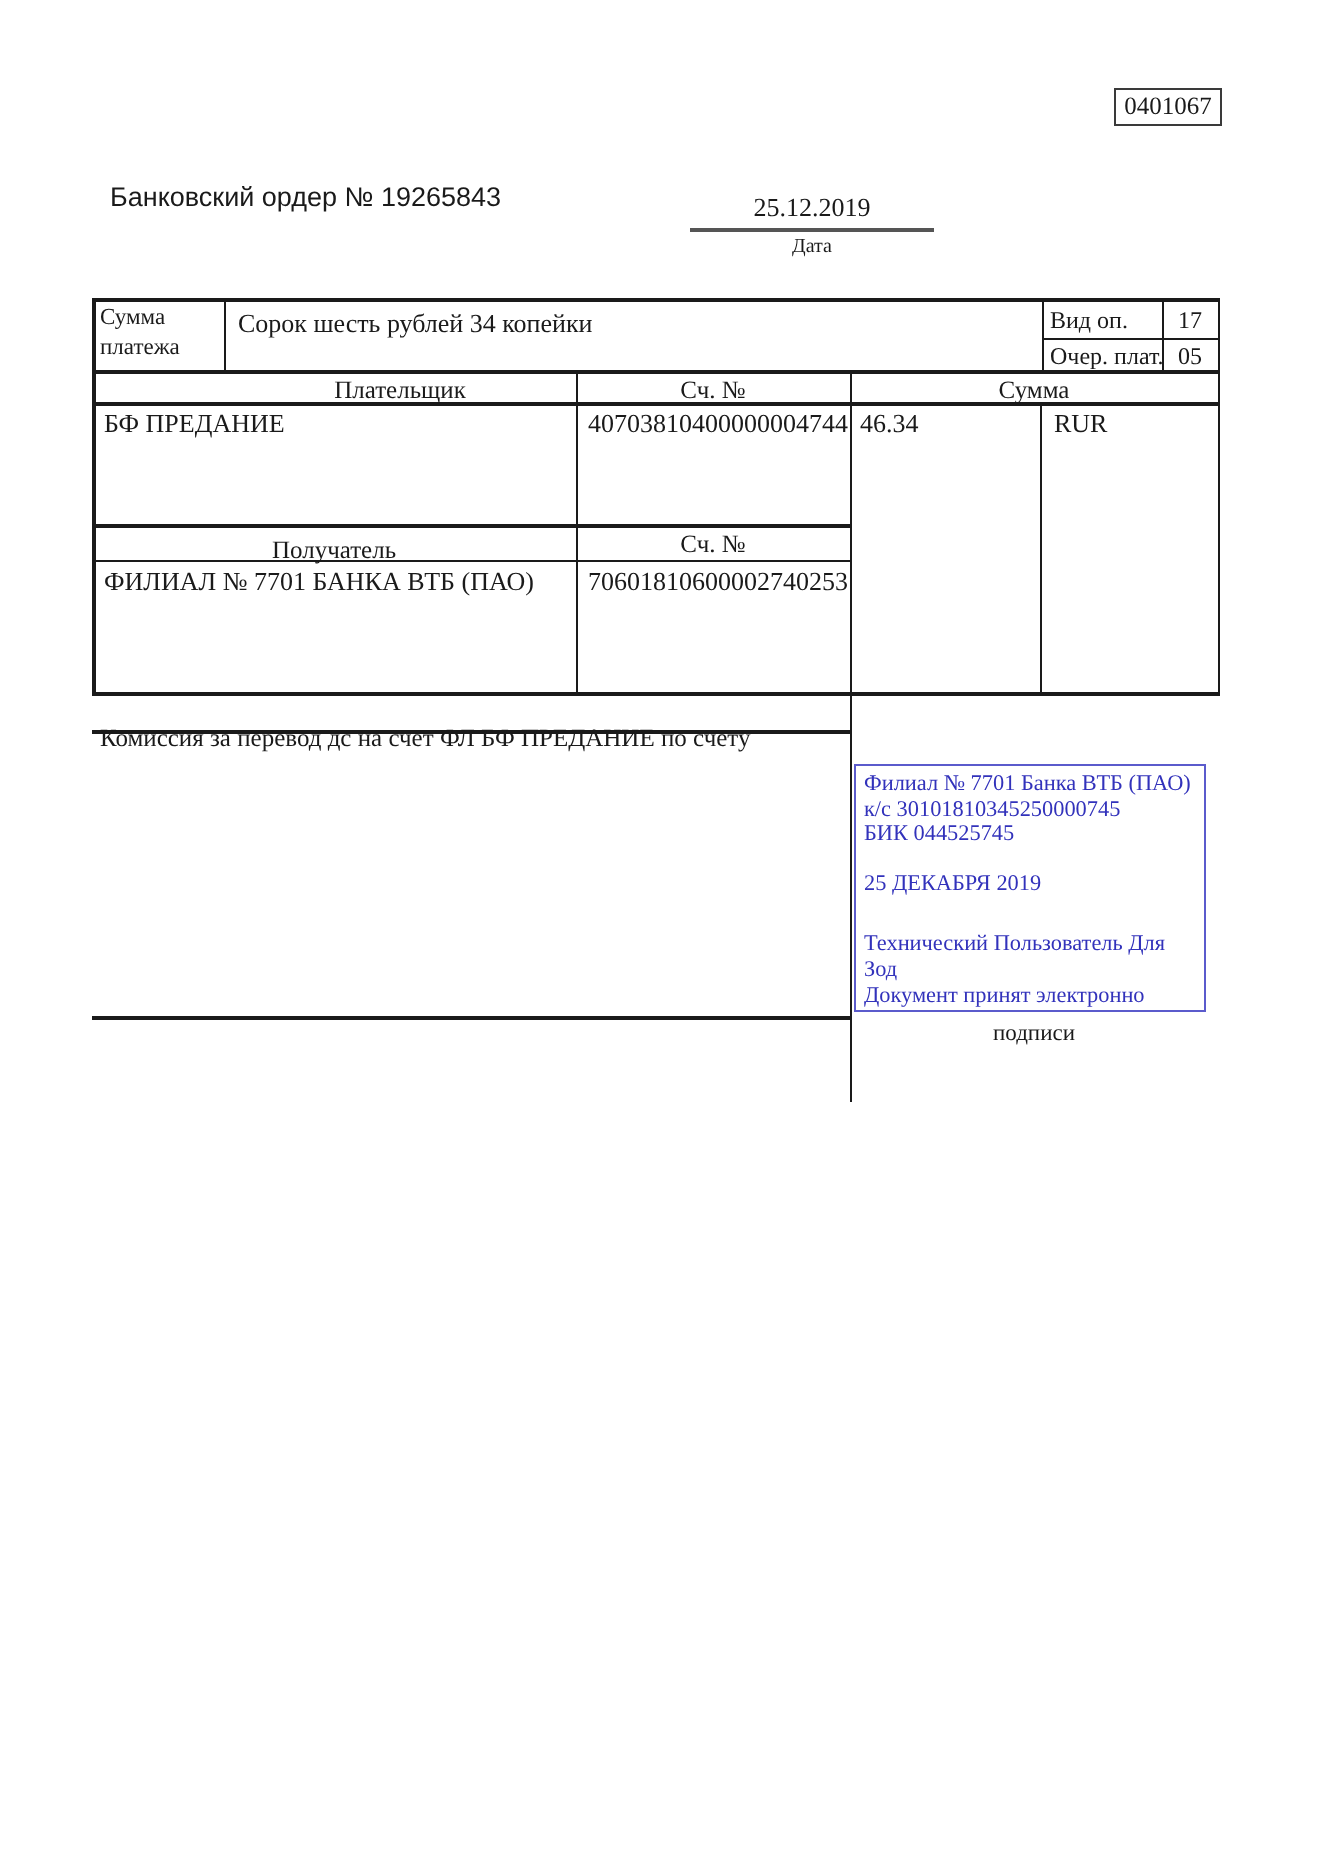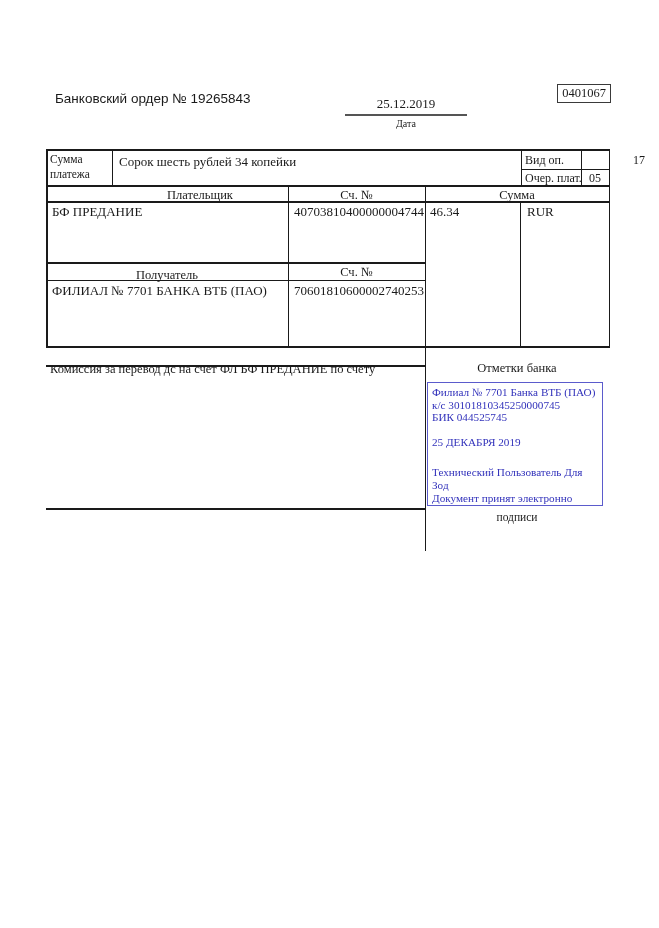--- a/index.html
+++ b/index.html
@@ -11,21 +11,20 @@
     color:#1a1a1a;
     overflow:hidden;
   }
   .hline{position:absolute;background:#1a1a1a;}
   .vline{position:absolute;background:#1a1a1a;}
   .form-code-box{
     position:absolute;left:557px;top:44px;width:52px;height:17px;
     border:1.5px solid #3a3a3a;
     display:flex;align-items:center;justify-content:center;
     font-size:12.5px;
-    margin-top:40px;
   }
   .doc-title{
     position:absolute;left:55px;top:91px;
     font-family:"Liberation Sans","DejaVu Sans",sans-serif;
     font-weight:400;font-size:13.5px;
   }
   .date-value{position:absolute;left:345px;top:96px;width:122px;text-align:center;font-size:13px;}
   .date-underline{position:absolute;left:345px;top:114px;width:122px;height:1.5px;background:#555;}
   .date-label{position:absolute;left:345px;top:118px;width:122px;text-align:center;font-size:10px;}
   .cell{position:absolute;font-size:13px;white-space:nowrap;}
@@ -75,21 +74,21 @@
   <div class="vline" style="left:112px;top:149px;width:1px;height:38px;"></div>
   <div class="vline" style="left:521px;top:149px;width:1px;height:38px;"></div>
   <div class="vline" style="left:581px;top:149px;width:1px;height:38px;"></div>
   <div class="vline" style="left:288px;top:185px;width:1px;height:163px;"></div>
   <div class="vline" style="left:425px;top:185px;width:1px;height:366px;"></div>
   <div class="vline" style="left:520px;top:201px;width:1px;height:147px;"></div>
 
   <div class="sum-words-label">Сумма платежа</div>
   <div class="cell" style="left:119px;top:154px;">Сорок шесть рублей 34 копейки</div>
   <div class="cell small-label" style="left:525px;top:153px;">Вид оп.</div>
-  <div class="cell small-label" style="left:581px;top:153px;width:28px;text-align:center;margin-left:44px;">17</div>
+  <div class="cell small-label" style="left:581px;top:153px;width:28px;text-align:center;">17</div>
   <div class="cell small-label" style="left:525px;top:170.5px;">Очер. плат.</div>
   <div class="cell small-label" style="left:581px;top:170.5px;width:28px;text-align:center;">05</div>
 
   <div class="hdr" style="left:60px;top:188px;width:242px;padding-left:19px;">Плательщик</div>
   <div class="hdr" style="left:288px;top:188px;width:137px;">Сч. №</div>
   <div class="hdr" style="left:425px;top:188px;width:184px;">Сумма</div>
 
   <div class="cell" style="left:52px;top:204px;">БФ ПРЕДАНИЕ</div>
   <div class="cell" style="left:294px;top:204px;">40703810400000004744</div>
   <div class="cell" style="left:430px;top:204px;">46.34</div>
@@ -98,21 +97,20 @@
   <div class="hdr" style="left:46px;top:268px;width:242px;">Получатель</div>
   <div class="hdr" style="left:288px;top:265px;width:137px;">Сч. №</div>
 
   <div class="cell" style="left:52px;top:283px;">ФИЛИАЛ № 7701 БАНКА ВТБ (ПАО)</div>
   <div class="cell" style="left:294px;top:283px;">70601810600002740253</div>
 
   <div class="purpose-text">
     <div>Комиссия за перевод дс на счет ФЛ БФ ПРЕДАНИЕ по счету</div>
   </div>
 
-  <div class="hdr" style="left:425px;top:361px;width:184px;">Отметки банка</div>
 
   <div class="stamp-box">
     <div>Филиал № 7701 Банка ВТБ (ПАО)</div>
     <div>к/с 30101810345250000745</div>
     <div>БИК 044525745</div>
     <div class="stamp-gap-sm"></div>
     <div>25 ДЕКАБРЯ 2019</div>
     <div class="stamp-gap-lg"></div>
     <div>Технический Пользователь Для</div>
     <div>Зод</div>

